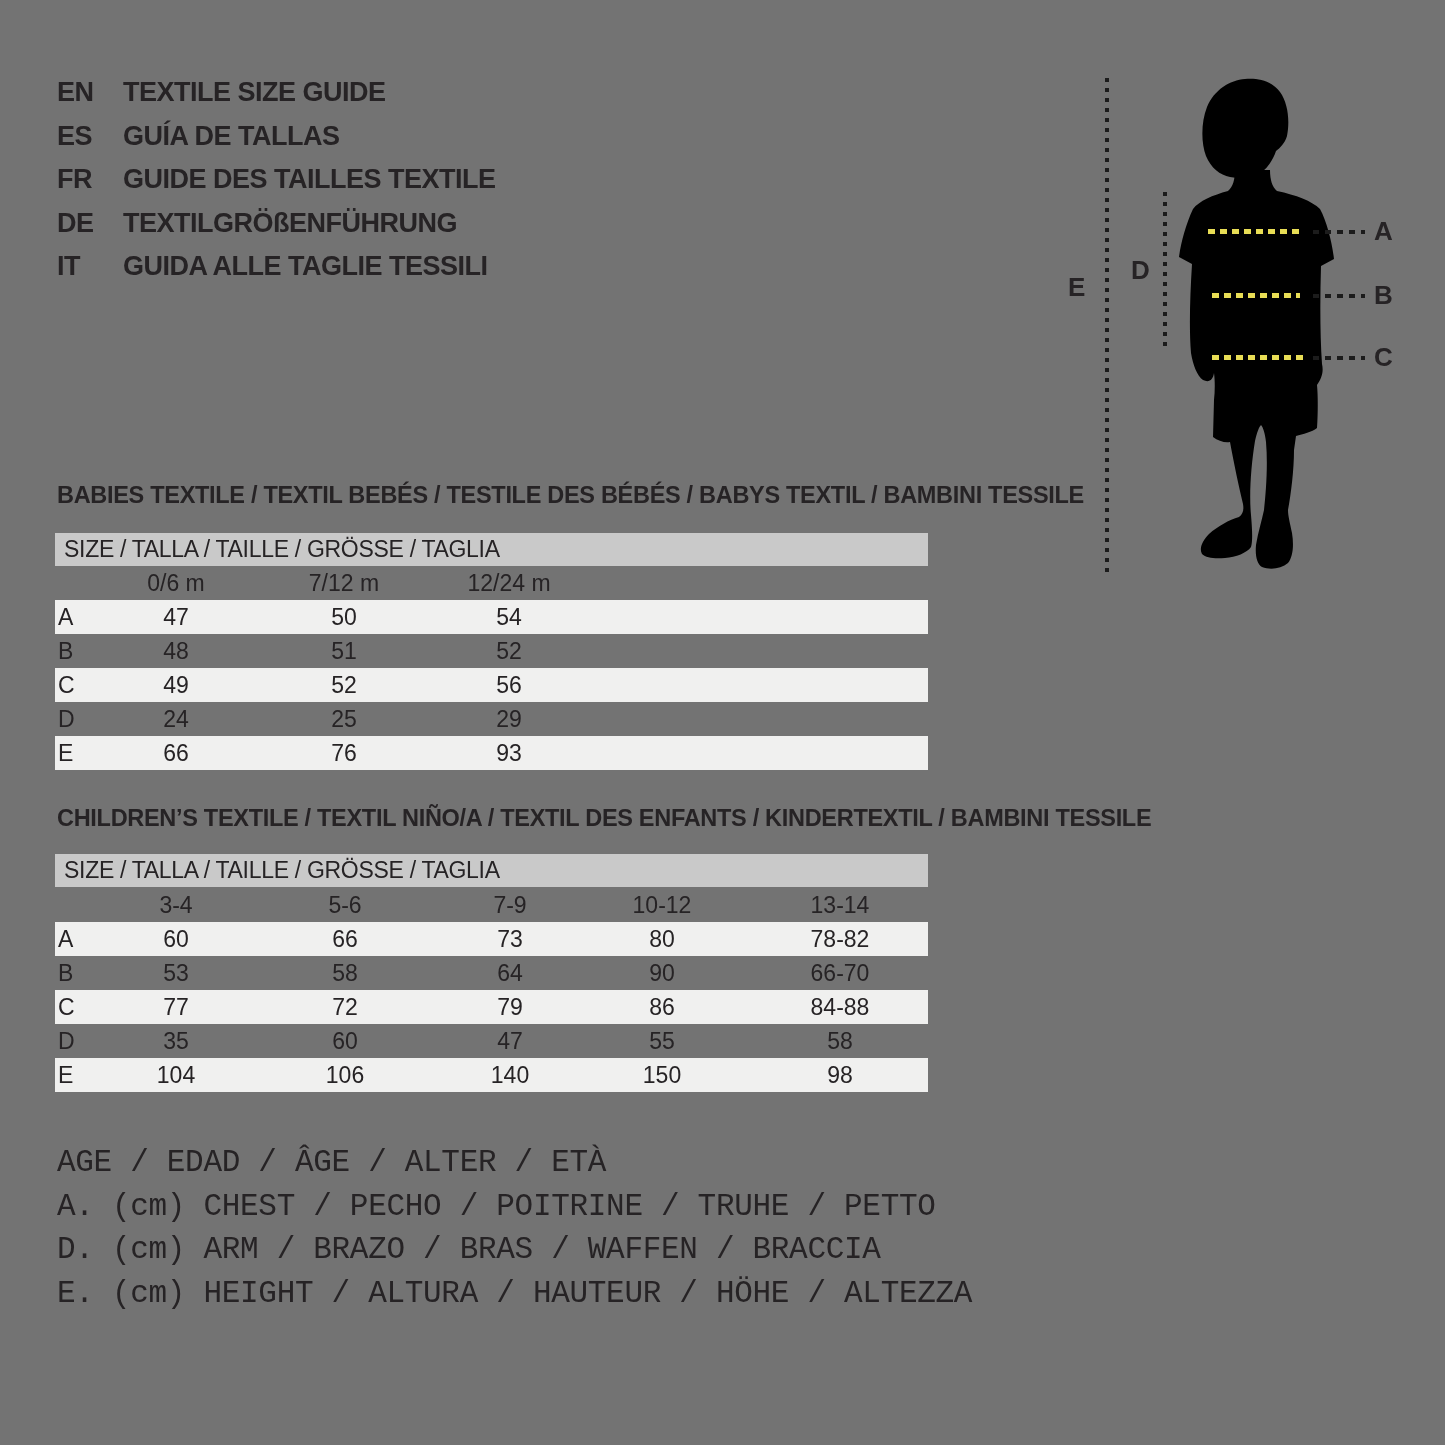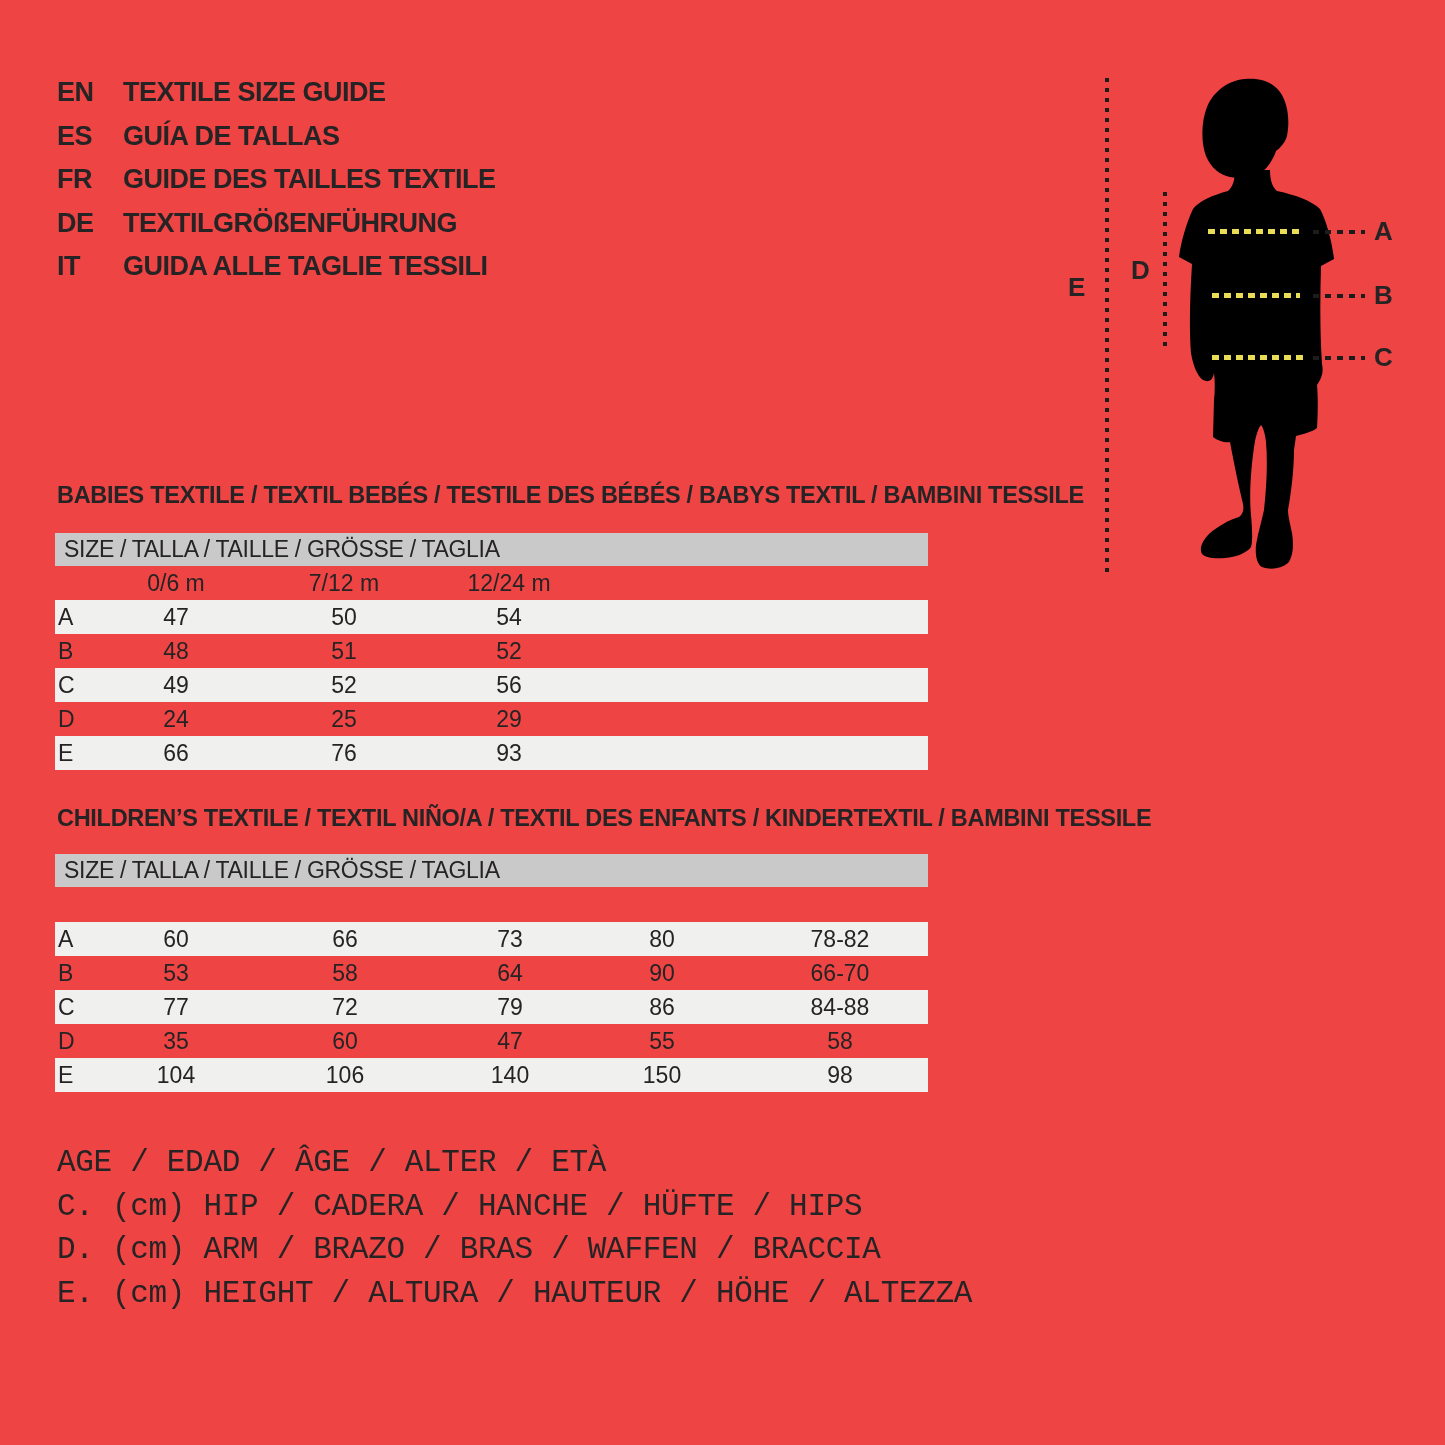--- a/index.html
+++ b/index.html
@@ -10,21 +10,21 @@
     --dash-yellow:#e8dd55;
     --line-black:#1c1c1c;
   }
   *{margin:0;padding:0;box-sizing:border-box;}
   html,body{background:#ffffff;}
   body{
     width:1445px;height:1445px;position:relative;
     font-family:"Liberation Sans",sans-serif;
     color:var(--text);
   }
-  .page{position:absolute;inset:0;background:#ef4444;overflow:hidden;}
+  .page{position:absolute;inset:0;background:#737373;overflow:hidden;}
 
   
   .lang-header{position:absolute;left:57px;top:71px;}
   .lang-row{display:flex;height:43.5px;align-items:center;font-size:27px;font-weight:700;letter-spacing:-0.5px;}
   .lang-code{width:66px;flex:0 0 66px;}
 
   
   .vline{position:absolute;width:4px;background:repeating-linear-gradient(180deg,var(--line-black) 0 4px,transparent 4px 10px);}
   .vline.e{left:1105px;top:78px;height:494px;}
   .vline.d{left:1163px;top:192px;height:158px;}
@@ -198,20 +198,27 @@
       <div class="trow shaded">
         <span class="rowlabel">E</span>
         <span class="cell" style="left: 36px;">66</span>
         <span class="cell" style="left: 204px;">76</span>
         <span class="cell" style="left: 369px;">93</span>
       </div>
     </div>
 
   <div class="section-title children-title">CHILDREN’S TEXTILE / TEXTIL NIÑO/A / TEXTIL DES ENFANTS / KINDERTEXTIL / BAMBINI TESSILE</div>
   <div class="size-bar bar-children">SIZE / TALLA / TAILLE / GRÖSSE / TAGLIA</div>
+  <div class="col-row cols-children" id="children-cols">
+      <span class="colhead" style="left: 36px;">3-4</span>
+      <span class="colhead" style="left: 205px;">5-6</span>
+      <span class="colhead" style="left: 370px;">7-9</span>
+      <span class="colhead" style="left: 522px;">10-12</span>
+      <span class="colhead" style="left: 700px;">13-14</span>
+    </div>
   <div class="rows rows-children" id="children-rows">
       <div class="trow shaded">
         <span class="rowlabel">A</span>
         <span class="cell" style="left: 36px;">60</span>
         <span class="cell" style="left: 205px;">66</span>
         <span class="cell" style="left: 370px;">73</span>
         <span class="cell" style="left: 522px;">80</span>
         <span class="cell" style="left: 700px;">78-82</span>
       </div>
       <div class="trow">
@@ -243,18 +250,18 @@
         <span class="cell" style="left: 36px;">104</span>
         <span class="cell" style="left: 205px;">106</span>
         <span class="cell" style="left: 370px;">140</span>
         <span class="cell" style="left: 522px;">150</span>
         <span class="cell" style="left: 700px;">98</span>
       </div>
     </div>
 
   <div class="legend">
     <div class="legend-line">AGE / EDAD / ÂGE / ALTER / ETÀ</div>
-    <div class="legend-line">C. (cm) HIP / CADERA / HANCHE / HÜFTE / HIPS</div>
+    <div class="legend-line">A. (cm) CHEST / PECHO / POITRINE / TRUHE / PETTO</div>
     <div class="legend-line">D. (cm) ARM / BRAZO / BRAS / WAFFEN / BRACCIA</div>
     <div class="legend-line">E. (cm) HEIGHT / ALTURA / HAUTEUR / HÖHE / ALTEZZA</div>
   </div>
 
 </div>
 
 </body></html>

